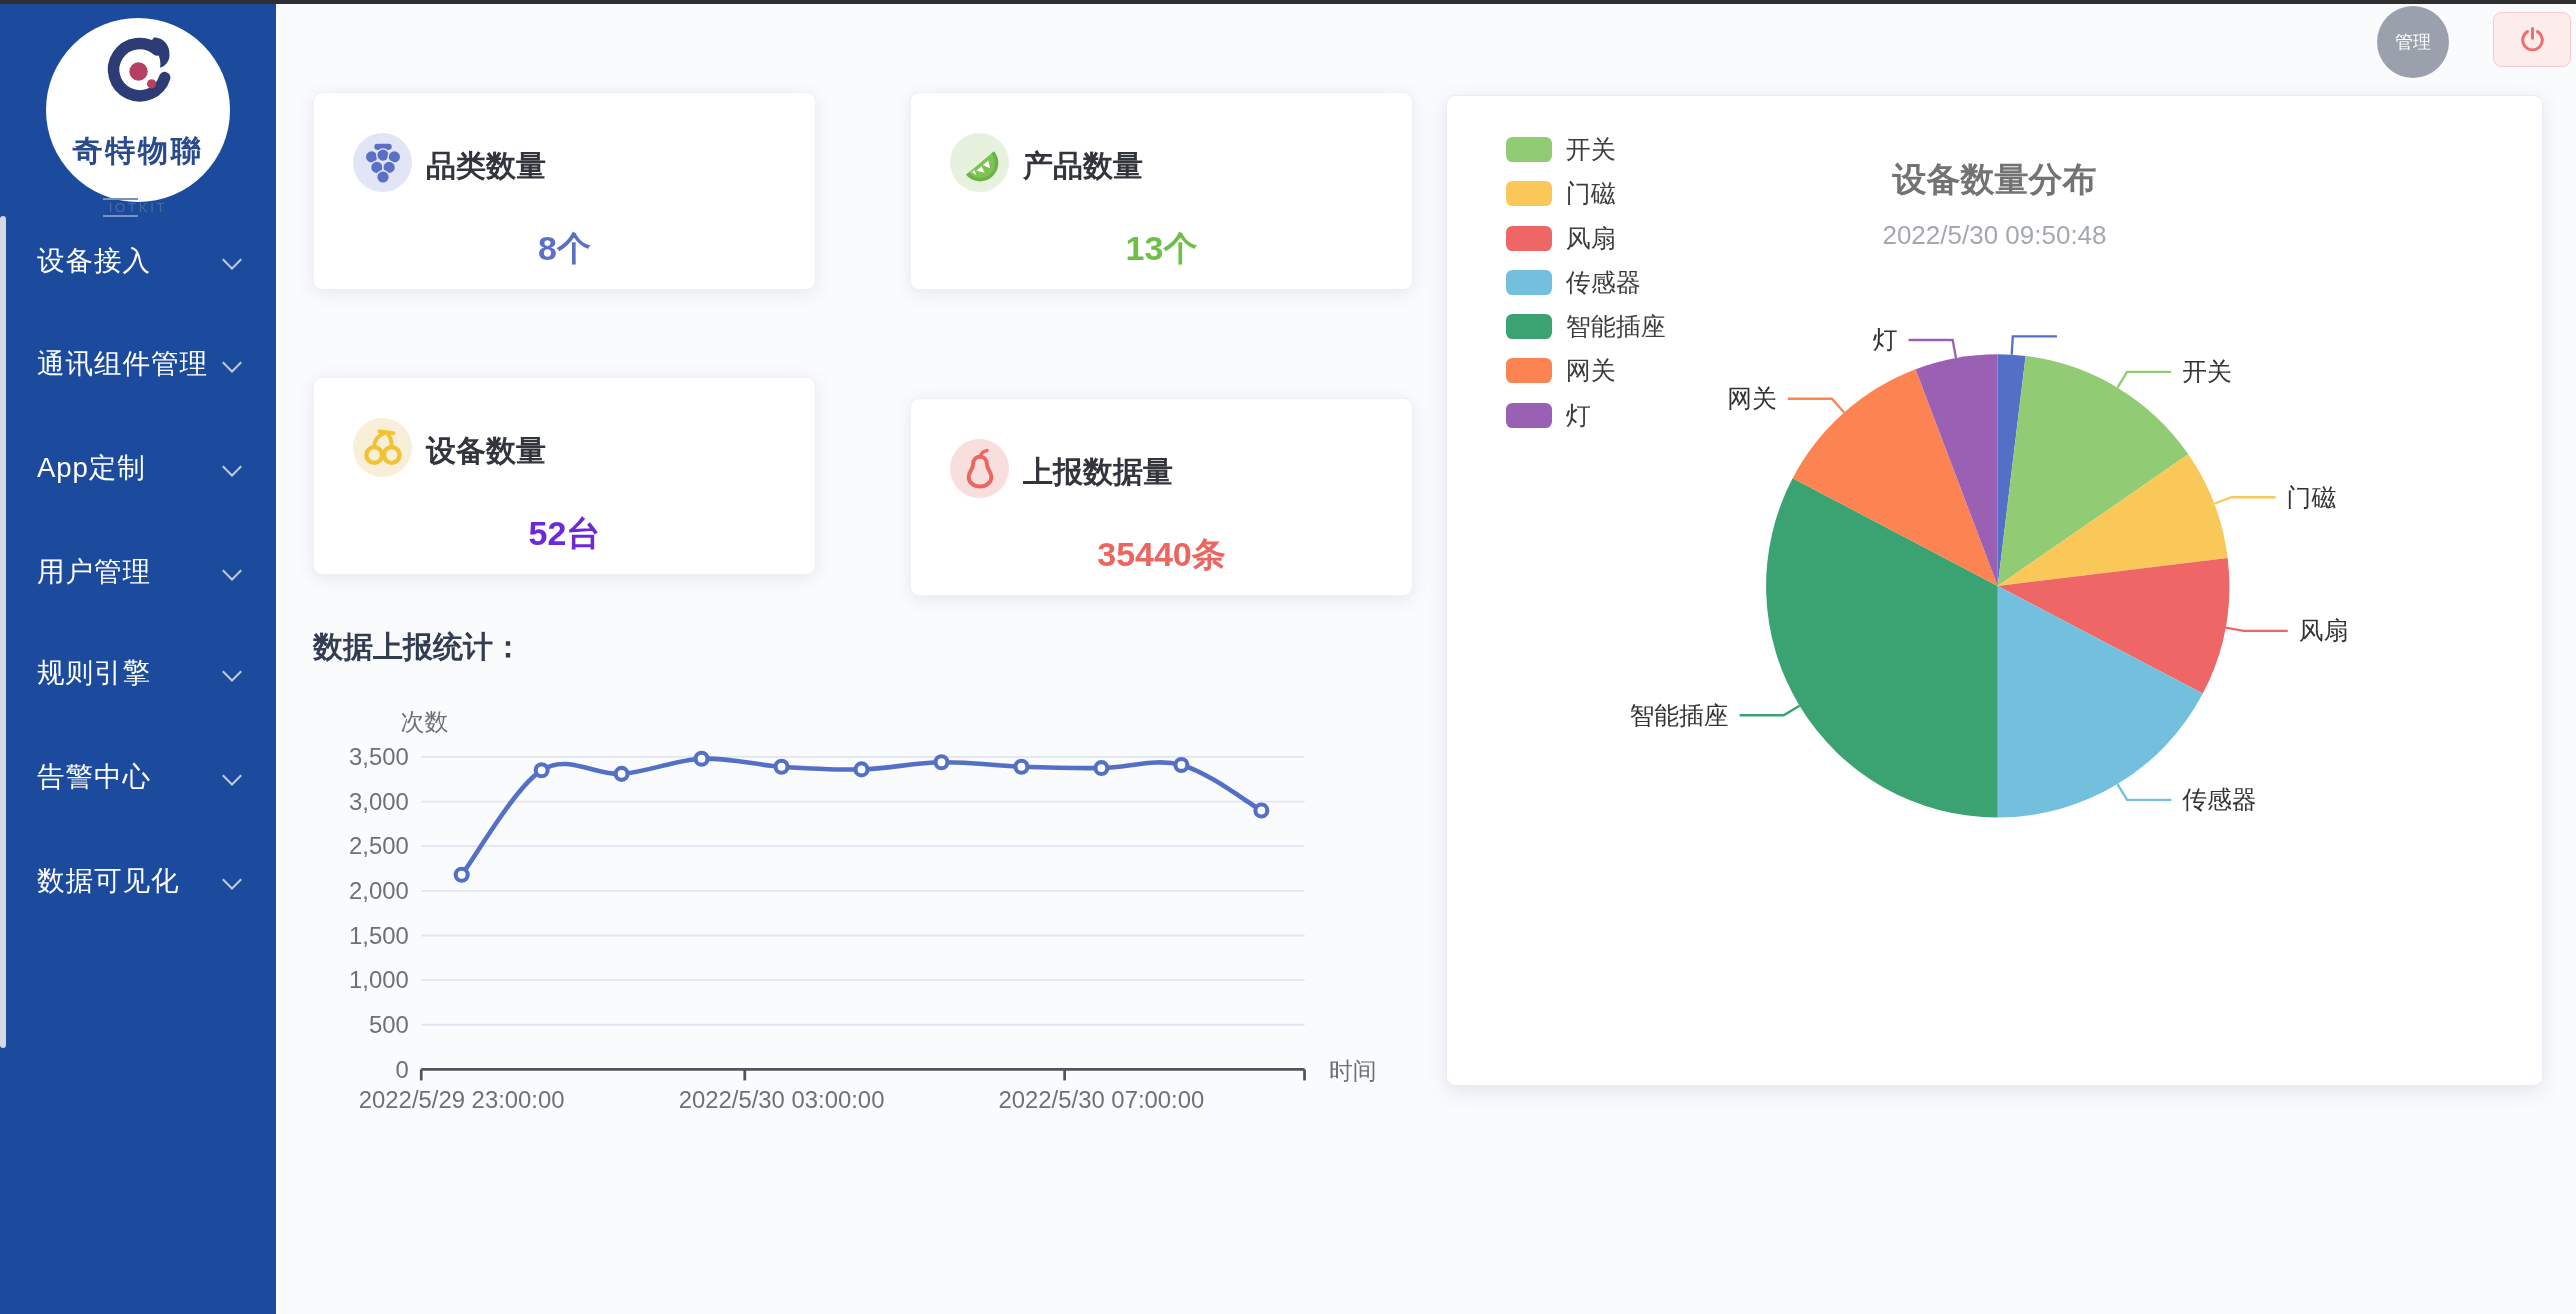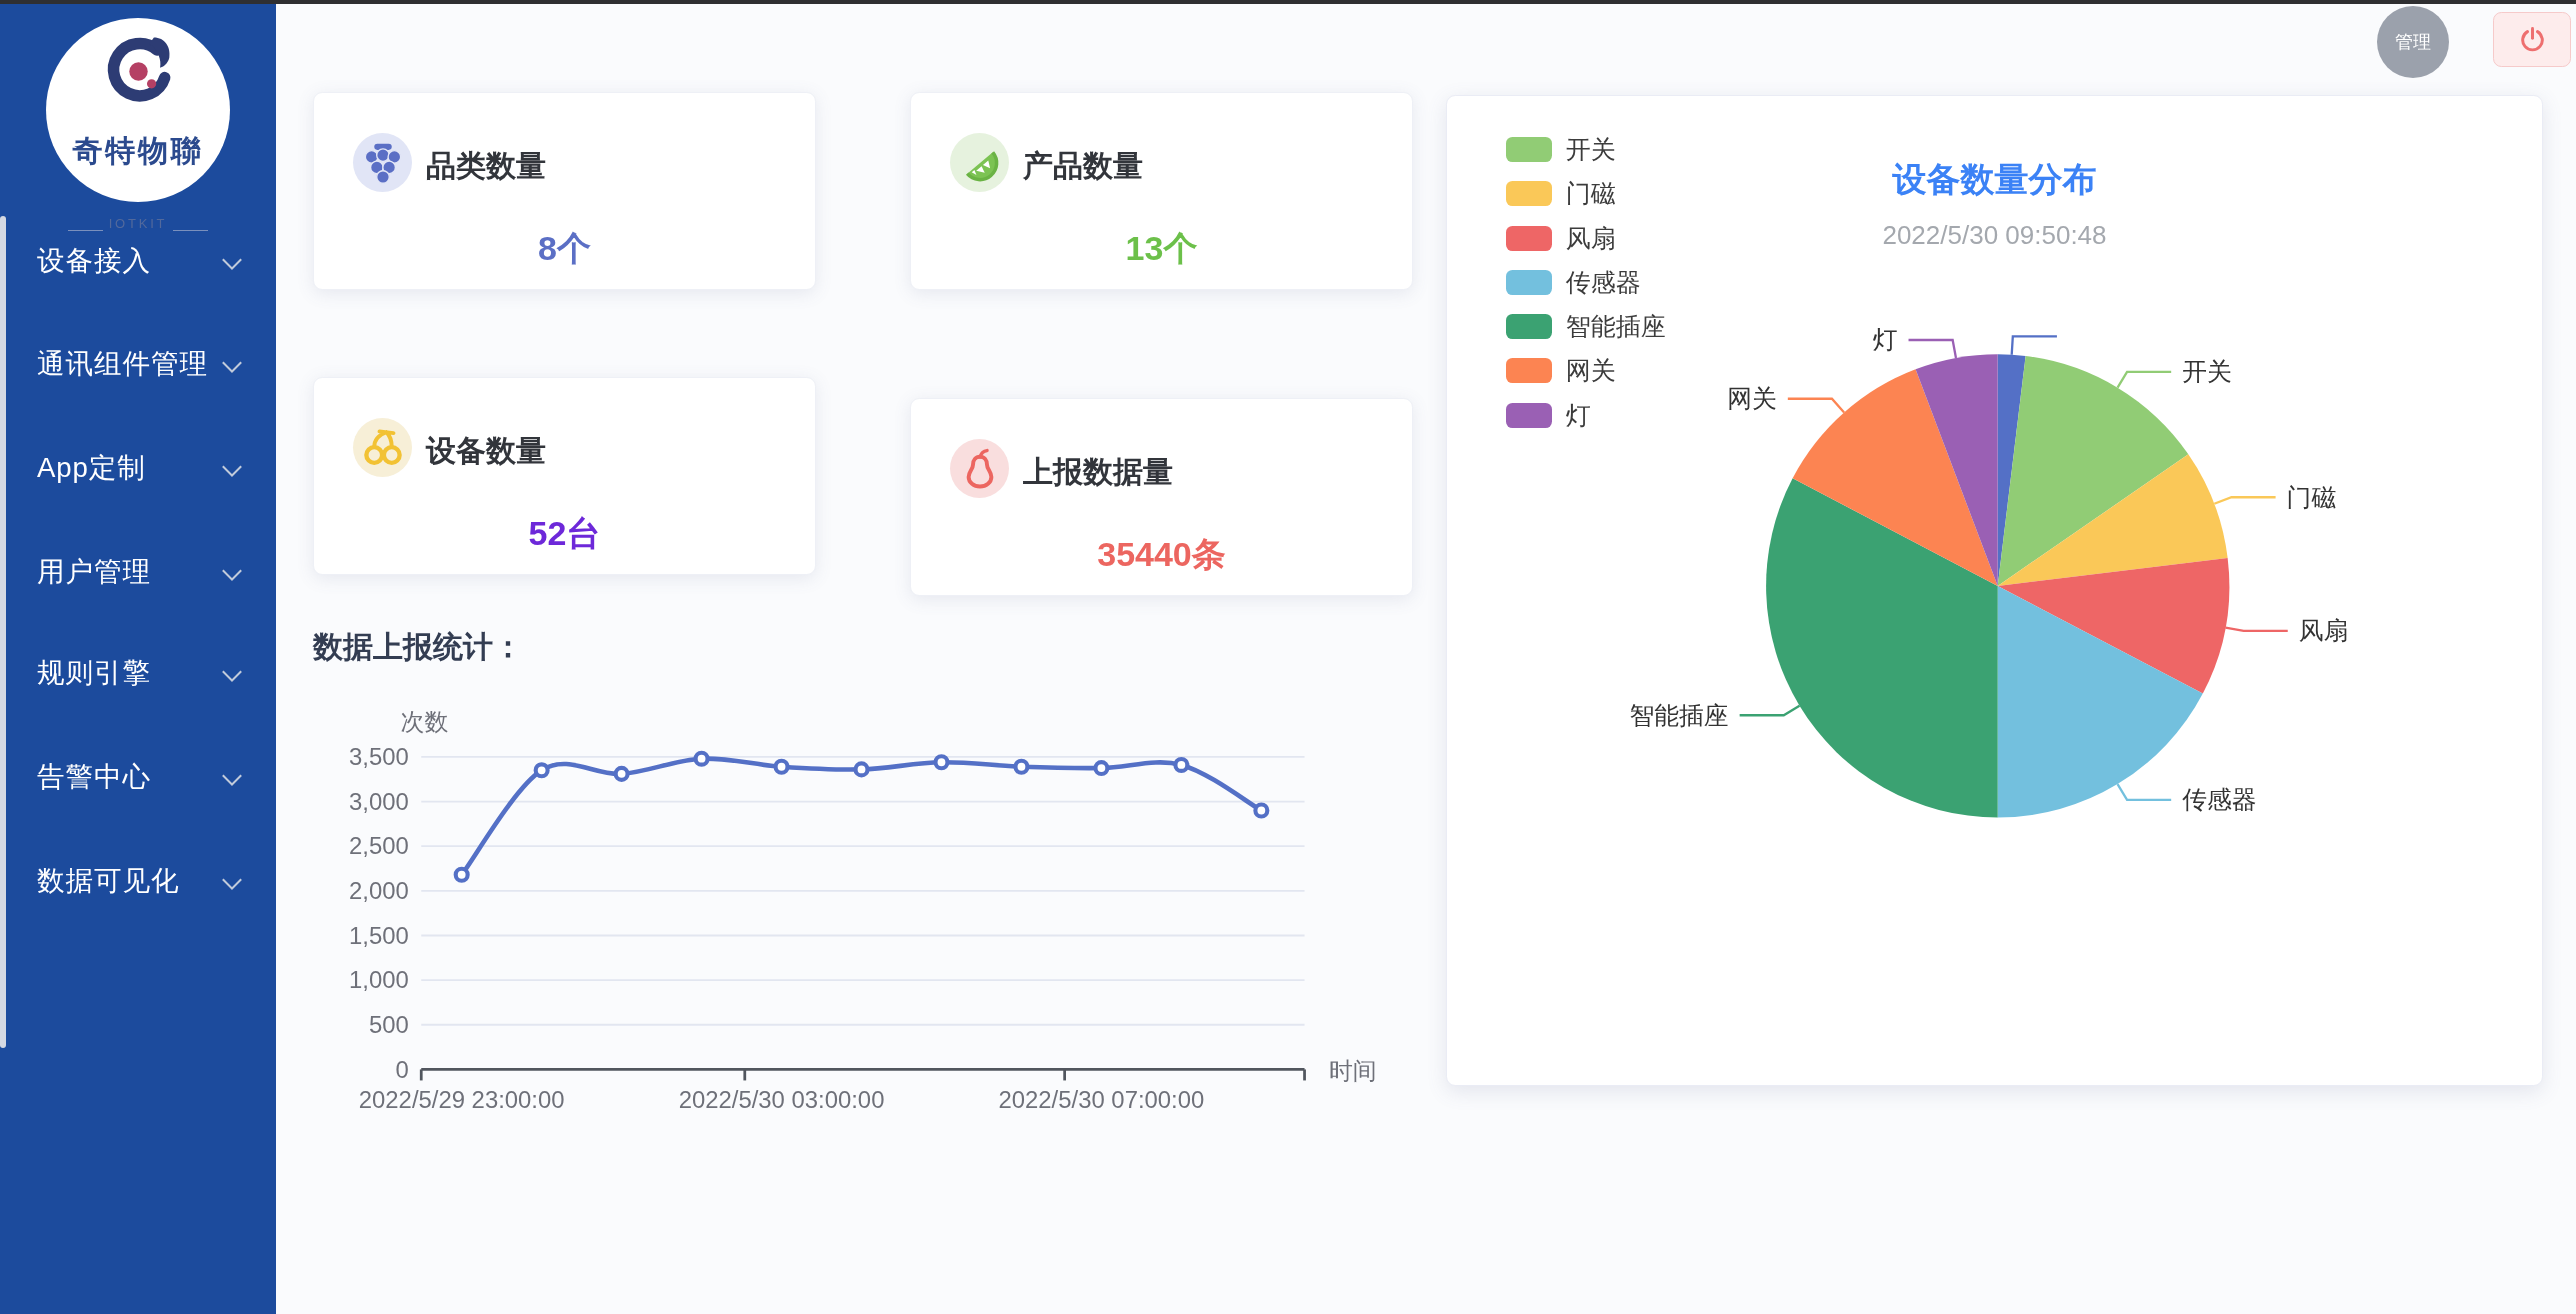--- a/index.html
+++ b/index.html
@@ -7,21 +7,21 @@
        font-family:"Liberation Sans",sans-serif;}
   .top-strip{position:absolute;left:0;top:0;width:2576px;height:3.7px;background:#2f2f31;}
 
   
   .sidebar{position:absolute;left:0;top:3.7px;width:276px;height:1311px;background:#1c4b9d;}
   .side-thumb{position:absolute;left:0;top:212px;width:6.4px;height:832px;background:#d4d9e3;border-radius:3.7px;}
   .logo-circle{position:absolute;left:46px;top:14.7px;width:184px;height:184px;border-radius:50%;
        background:#ffffff;display:flex;flex-direction:column;align-items:center;gap:25px;}
   .logo-mark{margin-top:14.7px;width:77px;height:77px;}
   .brand-cn{font-size:30px;font-weight:bold;color:#2b4a8e;letter-spacing:2.8px;margin-top:-3.7px;}
-  .brand-en{display:flex;align-items:flex-end;margin-top:19px;}
+  .brand-en{display:flex;align-items:flex-start;margin-top:1px;flex-direction:column;}
   .brand-en .rule{width:35px;height:1.8px;background:#7a90bd;}
   .brand-en span.txt{font-size:13px;letter-spacing:2.8px;color:#52699c;margin:0 5.5px;}
   .menu-item{position:absolute;left:0;width:276px;height:37px;display:flex;align-items:center;cursor:pointer;}
   .menu-item .lbl{margin-left:37px;font-size:27.6px;color:#ffffff;letter-spacing:0.9px;}
   .menu-item .chev{position:absolute;right:37px;top:11px;width:12px;height:12px;
        border-right:2.8px solid rgba(235,235,235,.8);border-bottom:2.8px solid rgba(235,235,235,.8);
        transform:rotate(45deg);}
 
   
   .avatar{position:absolute;left:2377px;top:5.5px;width:72px;height:72px;border-radius:50%;
@@ -44,21 +44,21 @@
   
   .line-heading{position:absolute;left:313px;top:602px;font-size:30px;color:#333d52;}
   #line-chart{position:absolute;left:303px;top:699px;}
   .axis-txt{font-size:26px;fill:#6e7079;}
   .axis-name{font-size:26px;fill:#6e7079;}
 
   
   .pie-card{position:absolute;left:1446px;top:95px;width:1095px;height:989px;background:#fff;
        border:0.9px solid #eaecf5;border-radius:9.2px;box-shadow:0 5.5px 20px rgba(90,100,140,.14);}
   .pie-title{position:absolute;left:0;top:61px;width:100%;text-align:center;
-       font-size:34px;font-weight:bold;color:#3b82f6;}
+       font-size:34px;font-weight:bold;color:#737373;}
   .pie-subtitle{position:absolute;left:0;top:124px;width:100%;text-align:center;font-size:26px;color:#a4a8ae;}
   .legend{position:absolute;left:59px;top:41px;list-style:none;margin:0;padding:0;}
   .legend li{display:flex;align-items:center;height:25px;margin-bottom:19.3px;cursor:pointer;}
   .legend .swatch{width:46px;height:25px;border-radius:6.4px;margin-right:13.8px;}
   .legend .lg-lbl{font-size:25px;color:#3c3c3c;}
   #pie-chart{position:absolute;left:0;top:0;}
   .pie-label{font-size:27px;fill:#333;}
 </style>
 </head>
 <body>

